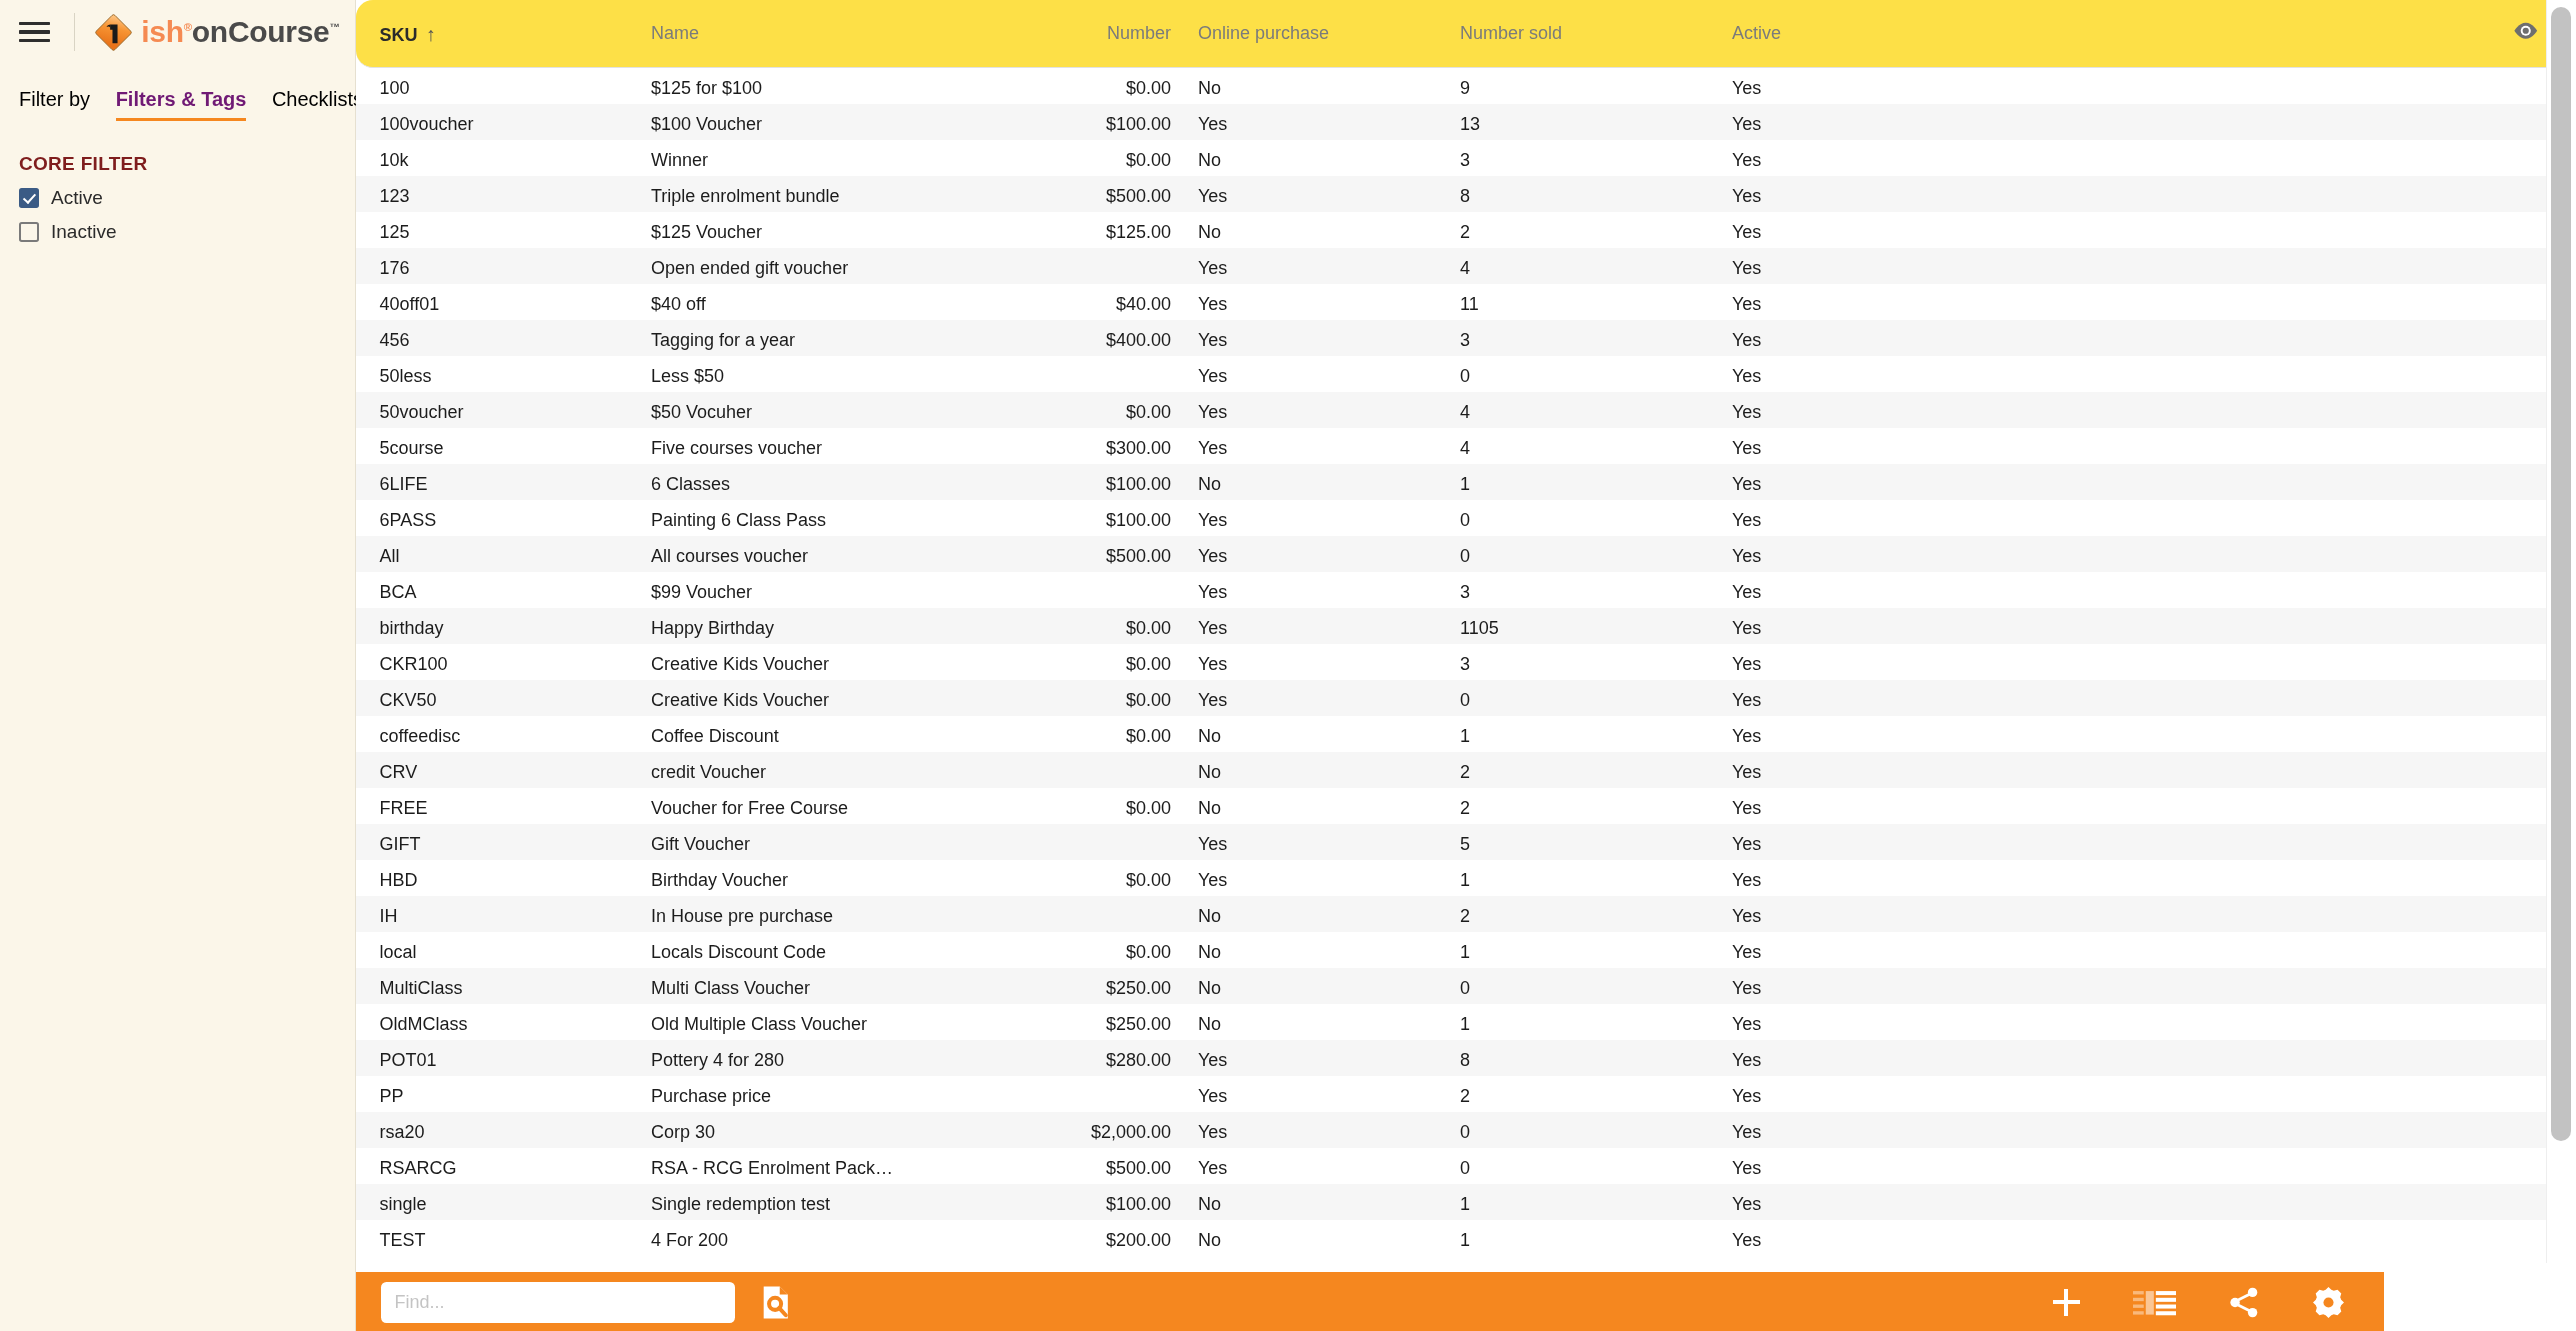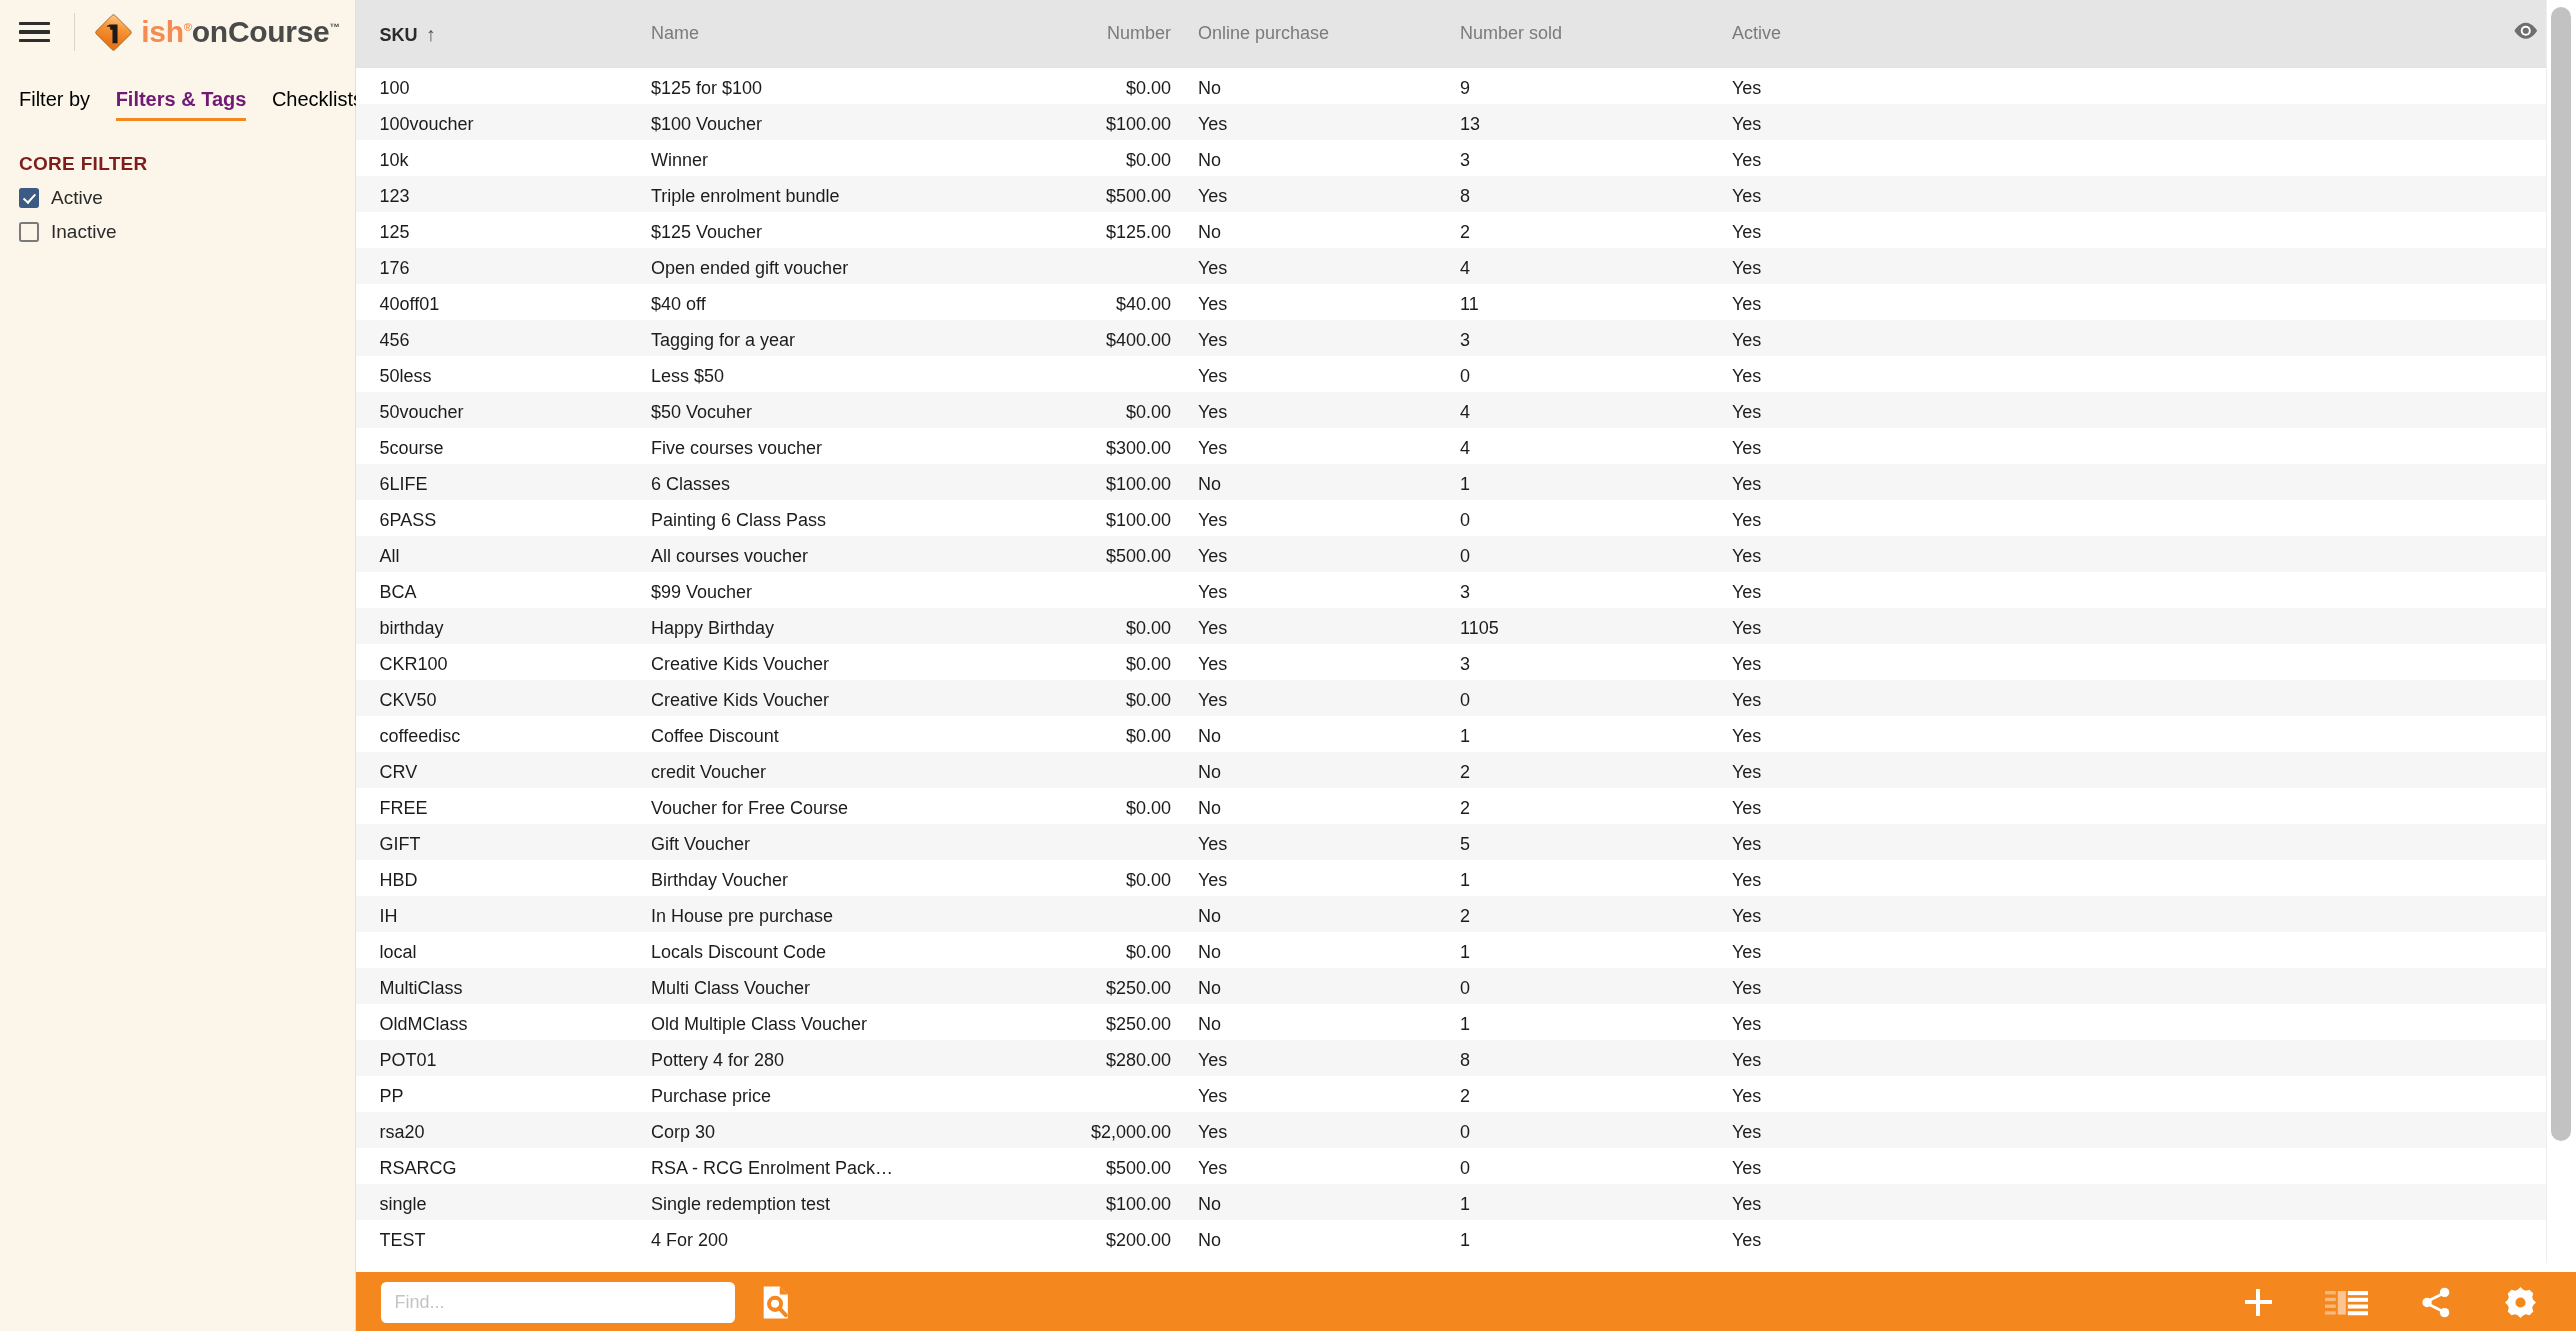--- a/index.html
+++ b/index.html
@@ -156,21 +156,22 @@
     flex: 1;
     height: 1332px;
     background: #ffffff;
     overflow: hidden;
   }
   .table-head {
     position: relative;
     height: 68px;
     border-bottom: 1.3px solid #e2e2e2;
     box-sizing: border-box;
-    background: #e5e5e5;
+    background: #fde047;
+    border-radius: 17px;
   }
   .th {
     position: absolute;
     top: 23px;
     font-size: 18px;
     color: #7b7b7b;
     white-space: nowrap;
     cursor: pointer;
   }
   .th.sorted {
@@ -236,21 +237,21 @@
     background: #c2c2c2;
     border-radius: 10.7px;
     cursor: grab;
   }
 
   
   .bottombar {
     position: absolute;
     left: 356px;
     bottom: 0;
-    width: 2220px;
+    width: 2028px;
     height: 60px;
     background: #f5871f;
     display: flex;
     align-items: center;
     z-index: 10;
   }
   .find-input {
     margin-left: 25px;
     width: 354px;
     height: 41px;

